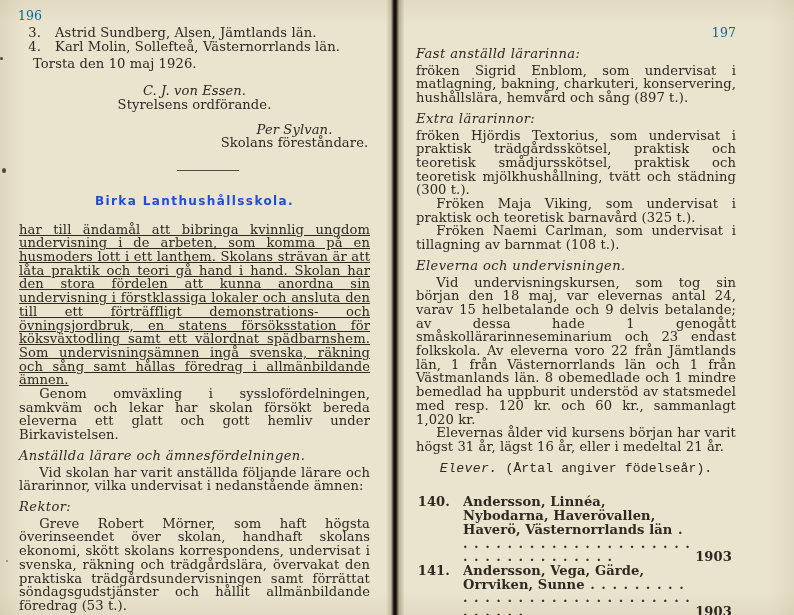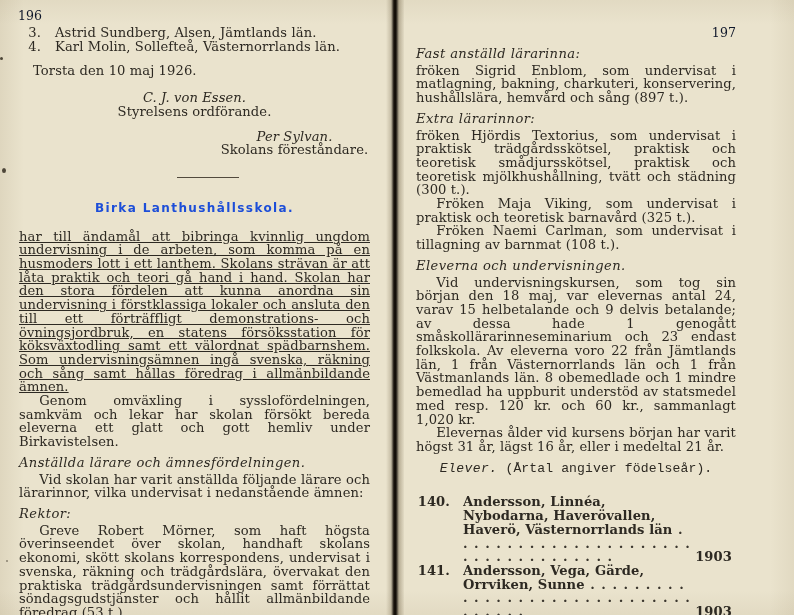--- a/index.html
+++ b/index.html
@@ -33,29 +33,29 @@
   .page {
     position: absolute; top: 0; height: 615px;
     box-sizing: border-box;
     font-size: 13.1px;
     line-height: 13.7px;
     letter-spacing: 0.1px;
   }
   .page-left  { left: 0;   width: 388px; padding: 26px 18px 0 19px; }
   .page-right { left: 404px; width: 354px; padding: 40px 22px 0 12px; }
 
-  .page-num { position: absolute; font-size: 12.5px; color: #0f172a; }
+  .page-num { position: absolute; font-size: 12.5px; color: #0369a1; }
   .page-num-left  { top: 9px;  left: 18px; }
   .page-num-right { top: 26px; right: 22px; }
 
   .numbered-row { display: flex; }
   .numbered-row .n-num { flex: 0 0 22px; text-align: right; padding-right: 14px; }
   .numbered-row .n-text { flex: 1; }
 
-  .date-line { padding-left: 14px; margin-top: 11px; }
+  .date-line { padding-left: 14px; margin-top: 4px; }
 
   .sig { text-align: center; }
   .sig-1 { margin-top: 13px; }
   .sig-2 { margin-top: 11px; margin-left: 168px; width: 215px; }
   .sig-name { font-style: italic; }
 
   .rule {
     width: 62px; height: 1px; background: #524a3d;
     margin: 20px 0 0 158px;
   }

